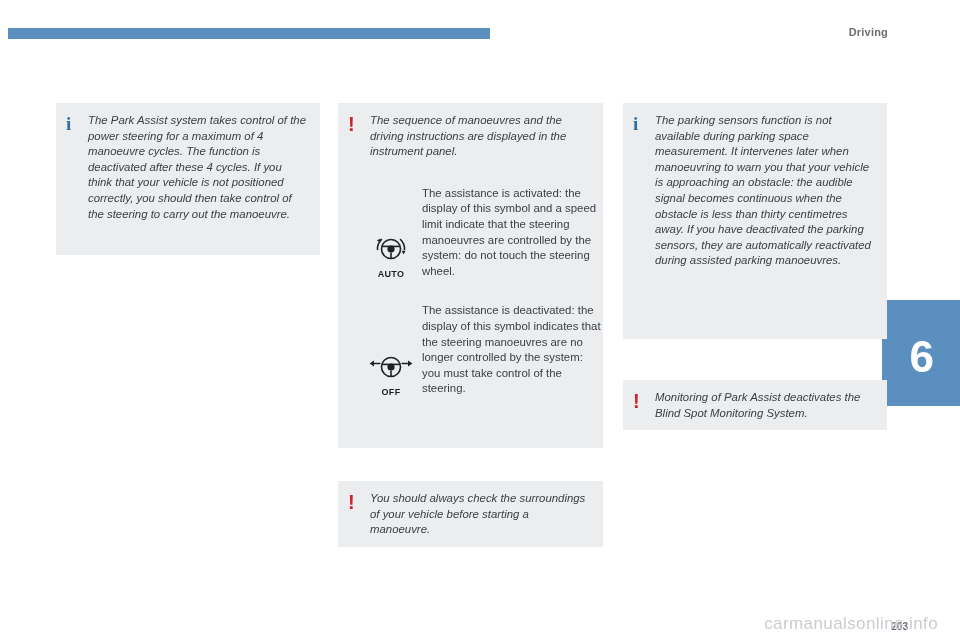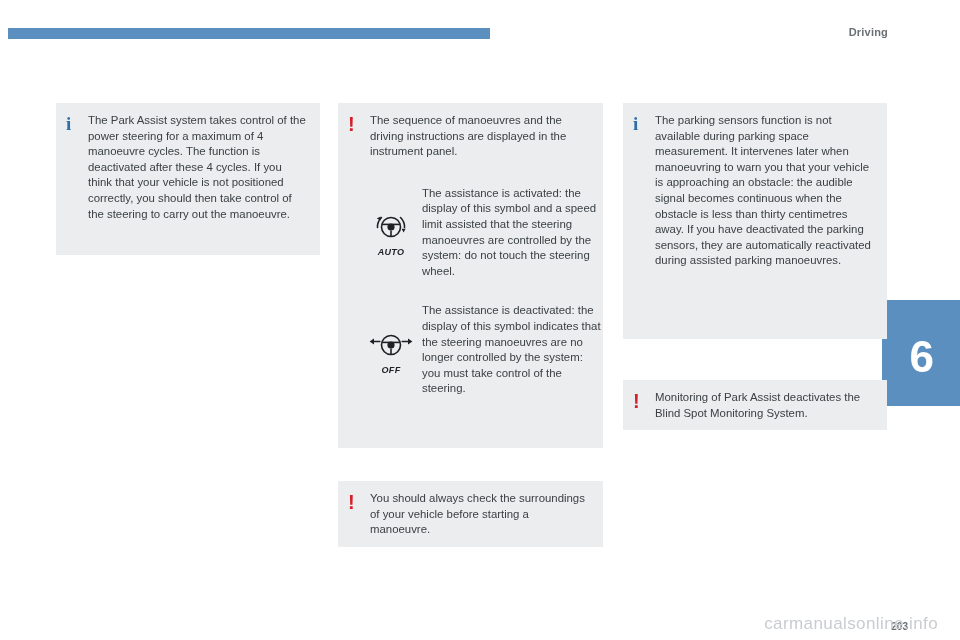--- a/index.html
+++ b/index.html
@@ -85,20 +85,21 @@
   }
   .marker.warn {
     color: #d4202a;
     font-size: 20px;
   }
   .body-text {
     flex: 1 1 auto;
     font-size: 11.4px;
     line-height: 15.6px;
     color: #3b4044;
+    font-style: italic;
   }
 
   
   #box-park-assist {
     left: 56px;
     top: 103px;
     width: 264px;
     height: 152px;
   }
   #box-sequence {
@@ -131,23 +132,22 @@
     display: flex;
     margin-top: 14px;
     padding-left: 22px;
   }
   .symbol-cell {
     flex: 0 0 auto;
     width: 62px;
     display: flex;
     flex-direction: column;
     align-items: center;
-    justify-content: center;
+    justify-content: flex-end;
     padding-top: 2px;
-    font-style: italic;
   }
   .symbol-text {
     flex: 1 1 auto;
     font-size: 11.4px;
     line-height: 15.6px;
     color: #3b4044;
   }
   .sym-svg {
     display: block;
   }
@@ -214,21 +214,21 @@
           </g>
           <g fill="none" stroke="#1d2124" stroke-width="1.6" stroke-linecap="round">
             <path d="M33.5 7.5 A13 13 0 0 1 37.5 17.5"></path>
             <path d="M14.5 7.5 A13 13 0 0 0 10.5 17.5"></path>
           </g>
           <polygon points="38.6,18.8 34.6,18.8 36.6,22.6" fill="#1d2124"></polygon>
           <polygon points="13.6,6.4 13.6,10.4 9.8,8.4" fill="#1d2124"></polygon>
         </svg>
         <div class="sym-label">AUTO</div>
       </div>
-      <div class="symbol-text">The assistance is activated: the display of this symbol and a speed limit assisted that the steering manoeuvres are controlled by the system: do not touch the steering wheel.</div>
+      <div class="symbol-text">The assistance is activated: the display of this symbol and a speed limit indicate that the steering manoeuvres are controlled by the system: do not touch the steering wheel.</div>
     </div>
 
     <div class="symbol-block" style="margin-top:24px;">
       <div class="symbol-cell">
         <svg class="sym-svg" width="48" height="36" viewBox="0 0 48 36">
           <g fill="none" stroke="#1d2124" stroke-width="1.6">
             <circle cx="24" cy="17" r="9.5"></circle>
             <circle cx="24" cy="17" r="3.6" fill="#1d2124" stroke="none"></circle>
             <path d="M14.8 14.4 H33.2"></path>
             <path d="M24 20.6 V27"></path>

